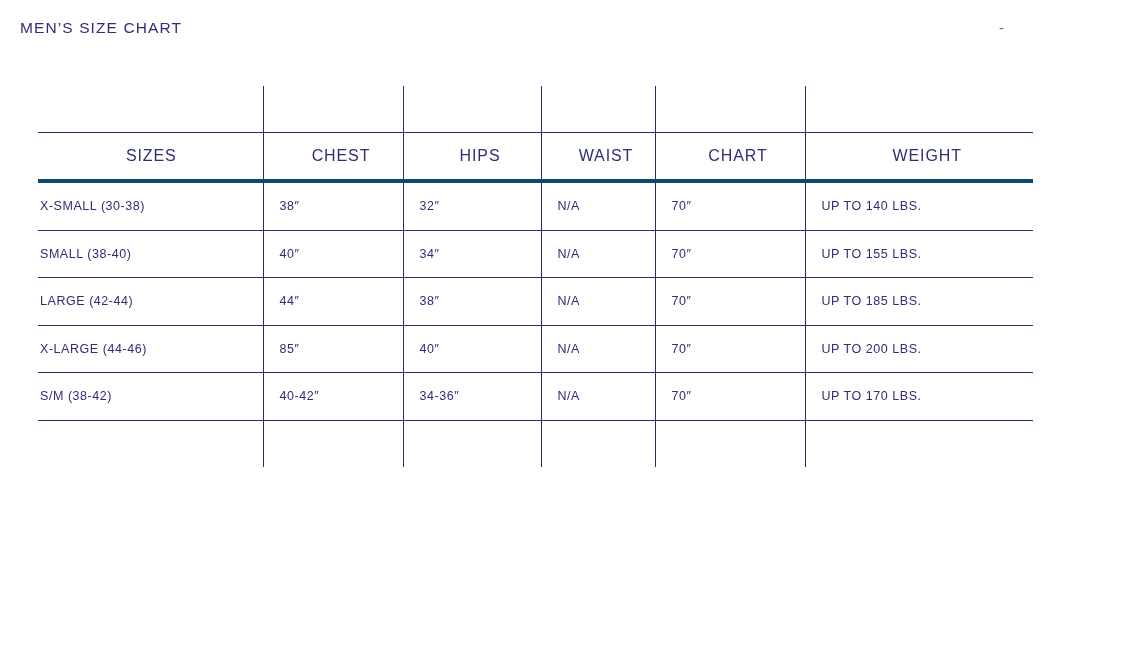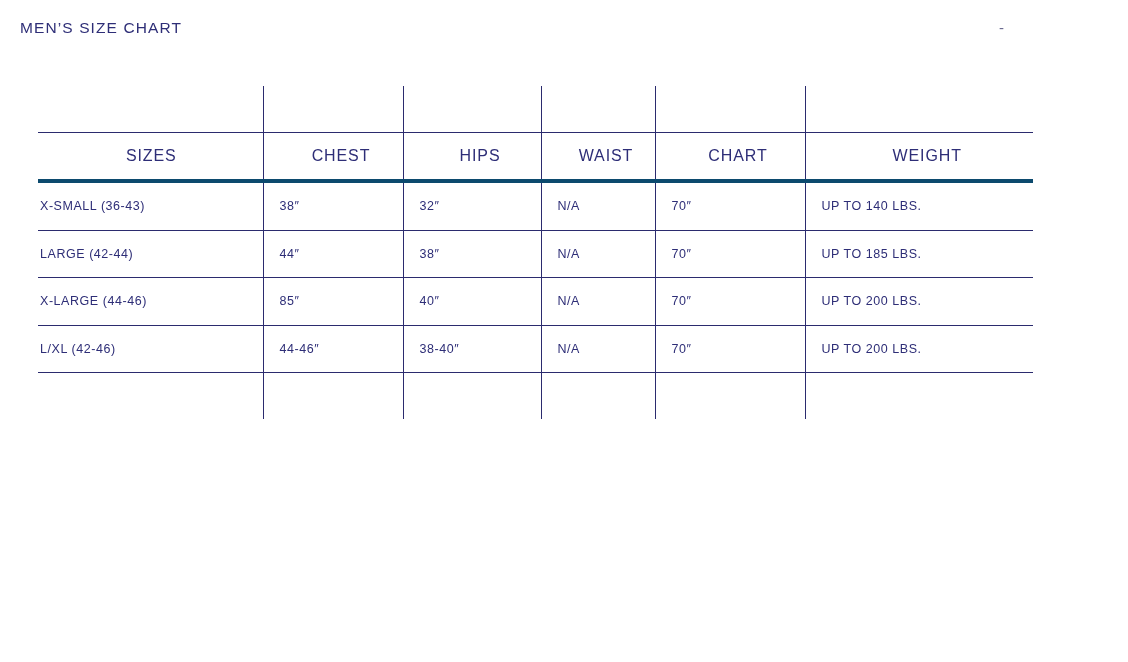--- a/index.html
+++ b/index.html
@@ -141,50 +141,58 @@
         <tr class="head-row">
           <th>SIZES</th>
           <th>CHEST</th>
           <th>HIPS</th>
           <th>WAIST</th>
           <th>CHART</th>
           <th>WEIGHT</th>
         </tr>
 
         <tr class="data-row">
-          <td>X-SMALL (36-43)</td>
+          <td>X-SMALL (30-38)</td>
           <td>38″</td>
           <td>32″</td>
           <td>N/A</td>
           <td>70″</td>
           <td>UP TO 140 LBS.</td>
+        </tr>
+        <tr class="data-row">
+          <td>SMALL (38-40)</td>
+          <td>40″</td>
+          <td>34″</td>
+          <td>N/A</td>
+          <td>70″</td>
+          <td>UP TO 155 LBS.</td>
         </tr>
         <tr class="data-row">
           <td>LARGE (42-44)</td>
           <td>44″</td>
           <td>38″</td>
           <td>N/A</td>
           <td>70″</td>
           <td>UP TO 185 LBS.</td>
         </tr>
         <tr class="data-row">
           <td>X-LARGE (44-46)</td>
           <td>85″</td>
           <td>40″</td>
           <td>N/A</td>
           <td>70″</td>
           <td>UP TO 200 LBS.</td>
         </tr>
         <tr class="data-row">
-          <td>L/XL (42-46)</td>
-          <td>44-46″</td>
-          <td>38-40″</td>
-          <td>N/A</td>
-          <td>70″</td>
-          <td>UP TO 200 LBS.</td>
+          <td>S/M (38-42)</td>
+          <td>40-42″</td>
+          <td>34-36″</td>
+          <td>N/A</td>
+          <td>70″</td>
+          <td>UP TO 170 LBS.</td>
         </tr>
 
         <tr class="tail-row">
           <td></td>
           <td></td>
           <td></td>
           <td></td>
           <td></td>
           <td></td>
         </tr>

